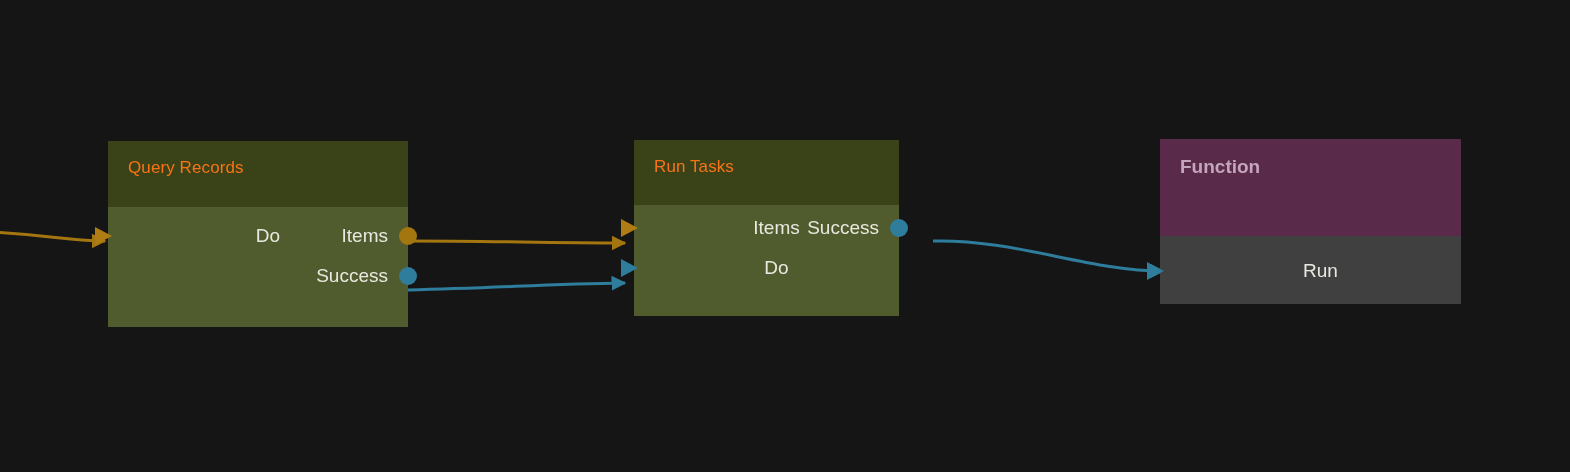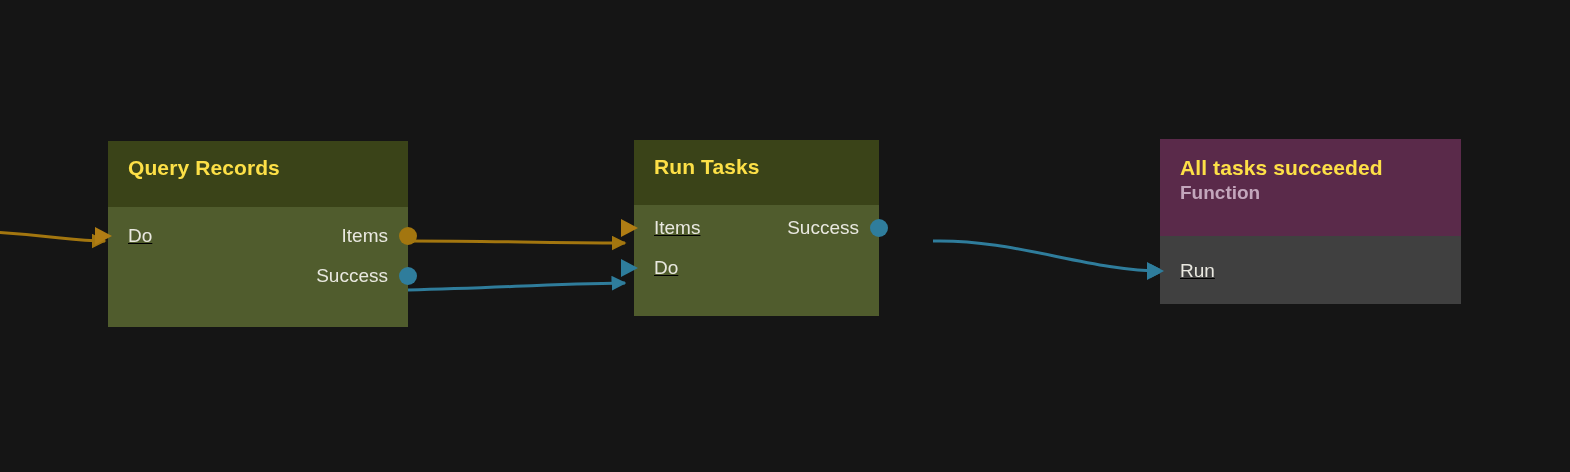--- a/index.html
+++ b/index.html
@@ -30,47 +30,46 @@
     position: absolute;
     z-index: 2;
     box-sizing: border-box;
     overflow: visible;
   }
   .node-header {
     box-sizing: border-box;
     padding: 14px 20px 10px 20px;
   }
   .node-title {
-    font-size: 21px;
-    font-weight: bold;
+    font-size: 17px;
+    font-weight: normal;
     letter-spacing: 0.1px;
     line-height: 26px;
-    color: #fde047;
+    color: #f97316;
   }
   .node-subtitle {
     font-size: 19px;
     font-weight: bold;
     line-height: 24px;
     color: #c3a6bc;
   }
   .node-body {
     position: relative;
     box-sizing: border-box;
   }
   .port-row {
     position: relative;
     height: 40px;
     display: flex;
     align-items: center;
     box-sizing: border-box;
   }
   .port-row.in {
-    justify-content: flex-start;
+    justify-content: center;
     padding-left: 20px;
-    text-decoration: underline;
   }
   .port-row.out {
     justify-content: flex-end;
     padding-right: 20px;
   }
   .port-label {
     font-size: 19px;
     line-height: 22px;
     color: #e9e8e0;
     white-space: nowrap;
@@ -115,21 +114,21 @@
   #node-query-records .node-body {
     height: 120px;
     background: #505c2d;
     padding-top: 9px;
   }
 
   
   #node-run-tasks {
     left: 634px;
     top: 140px;
-    width: 245px;
+    width: 265px;
     height: 176px;
   }
   #node-run-tasks .node-header {
     height: 65px;
     background: #3a4318;
   }
   #node-run-tasks .node-body {
     height: 111px;
     background: #505c2d;
     padding-top: 3px;
@@ -218,21 +217,20 @@
       </div>
 
       <div style="position:absolute; right:20px; top:3px; height:40px; display:flex; align-items:center;">
         <span class="port-label">Success</span>
       </div>
     </div>
   </div>
 
   <div class="node" id="node-all-tasks-succeeded">
     <div class="node-header">
-      <div class="node-title">All tasks succeeded</div>
       <div class="node-subtitle">Function</div>
     </div>
     <div class="node-body">
       <div class="port-row in">
         <span class="port-arrow blue"></span>
         <span class="port-label">Run</span>
       </div>
     </div>
   </div>
 

